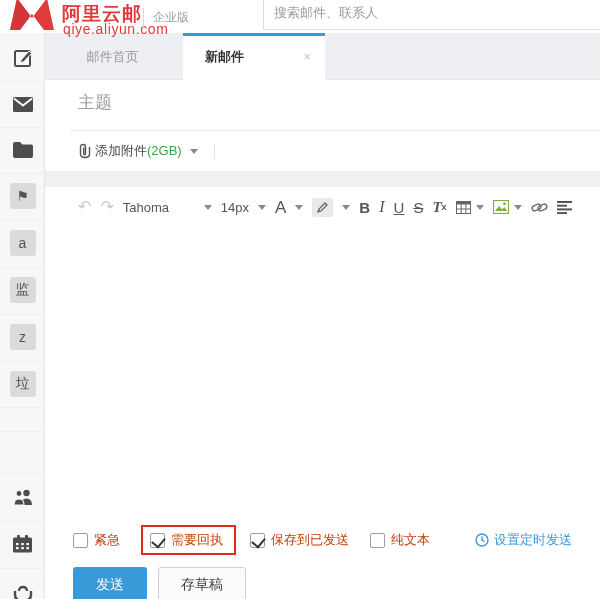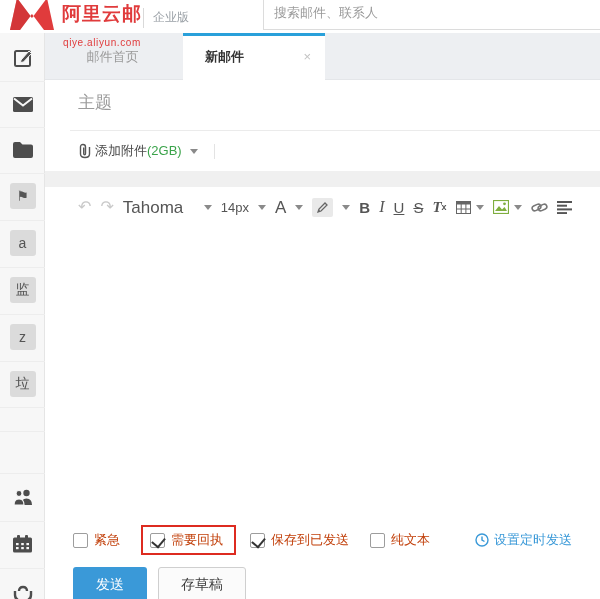--- a/index.html
+++ b/index.html
@@ -4,21 +4,21 @@
 <style>
   * { margin:0; padding:0; box-sizing:border-box; }
   html,body { background:#ffffff; }
   body { font-family:"Liberation Sans","DejaVu Sans",sans-serif; }
   .screen { position:relative; width:600px; height:599px; overflow:hidden; background:#fff; }
 
   
   .header { position:absolute; left:0; top:0; width:600px; height:33px; background:#fff; z-index:5; }
   .logo-m { position:absolute; left:8px; top:-6px; width:48px; height:38px; }
   .brand-title { position:absolute; left:62px; top:1px; font-size:19px; font-weight:bold; color:#e03b3c; letter-spacing:1px; }
-  .brand-domain { position:absolute; left:63px; top:21px; font-size:10px; color:#e03b3c; letter-spacing:0.6px;margin-top:16px; }
+  .brand-domain { position:absolute; left:63px; top:21px; font-size:14px; color:#e03b3c; letter-spacing:0.6px; }
   .brand-divider { position:absolute; left:143px; top:8px; width:1px; height:20px; background:#d9d9d9; }
   .edition { position:absolute; left:153px; top:9px; font-size:12px; color:#9aa0a6; }
   .search-box { position:absolute; left:263px; top:-6px; width:350px; height:36px; border:1px solid #dcdcdc; background:#fff; }
   .search-box input { position:absolute; left:10px; top:10px; width:320px; border:none; outline:none; font-size:13px; color:#444; background:transparent; font-family:inherit; }
   .search-box input::placeholder { color:#9a9a9a; }
 
   
   .tabbar { position:absolute; left:0; top:33px; width:600px; height:47px; background:#edeff2; border-bottom:1px solid #e4e6e9; }
   .tab-inactive { position:absolute; left:60px; top:0; width:105px; height:47px; line-height:47px; text-align:center; font-size:13px; color:#9a9a9a; cursor:pointer; }
   .tab-active { position:absolute; left:183px; top:0; width:142px; height:47px; background:#fff; border-top:3px solid #29a0da; }
@@ -41,21 +41,21 @@
   .attach-label { font-size:13px; color:#4a4a4a; margin-left:3px; }
   .attach-quota { color:#3aa34a; }
   .attach-caret { margin-left:8px; }
   .v-sep { width:1px; height:15px; background:#e3e3e3; margin-left:16px; }
   .caret { width:0; height:0; border-left:4px solid transparent; border-right:4px solid transparent; border-top:5px solid #8a8a8a; display:inline-block; }
 
   .editor-strip { position:absolute; left:0; top:91px; width:555px; height:16px; background:#f0f0f0; }
   .toolbar { position:absolute; left:33px; top:107px; width:522px; height:40px; display:flex; align-items:center; gap:9px; white-space:nowrap; overflow:hidden; }
   .tb { font-size:15px; color:#555; cursor:pointer; display:inline-flex; align-items:center; line-height:1; }
   .tb-disabled { color:#c9c9c9; font-size:16px; cursor:default; }
-  .tb-font { font-size:17px; color:#555; width:72px; }
+  .tb-font { font-size:13px; color:#555; width:72px; }
   .tb-size { font-size:13px; color:#555; }
   .tb-b { font-weight:bold; }
   .tb-i { font-style:italic; font-family:"Liberation Serif",serif; font-size:16px; }
   .tb-u { text-decoration:underline; }
   .tb-s { text-decoration:line-through; }
   .tb-tx { font-style:italic; font-family:"Liberation Serif",serif; font-weight:bold; }
   .tb-tx sub { font-size:9px; font-style:normal; font-family:"Liberation Sans",sans-serif; }
   .pencil-tile { background:#e9e9e9; border-radius:2px; padding:3px 4px; }
   .gap-s { margin-left:-4px; }
 

